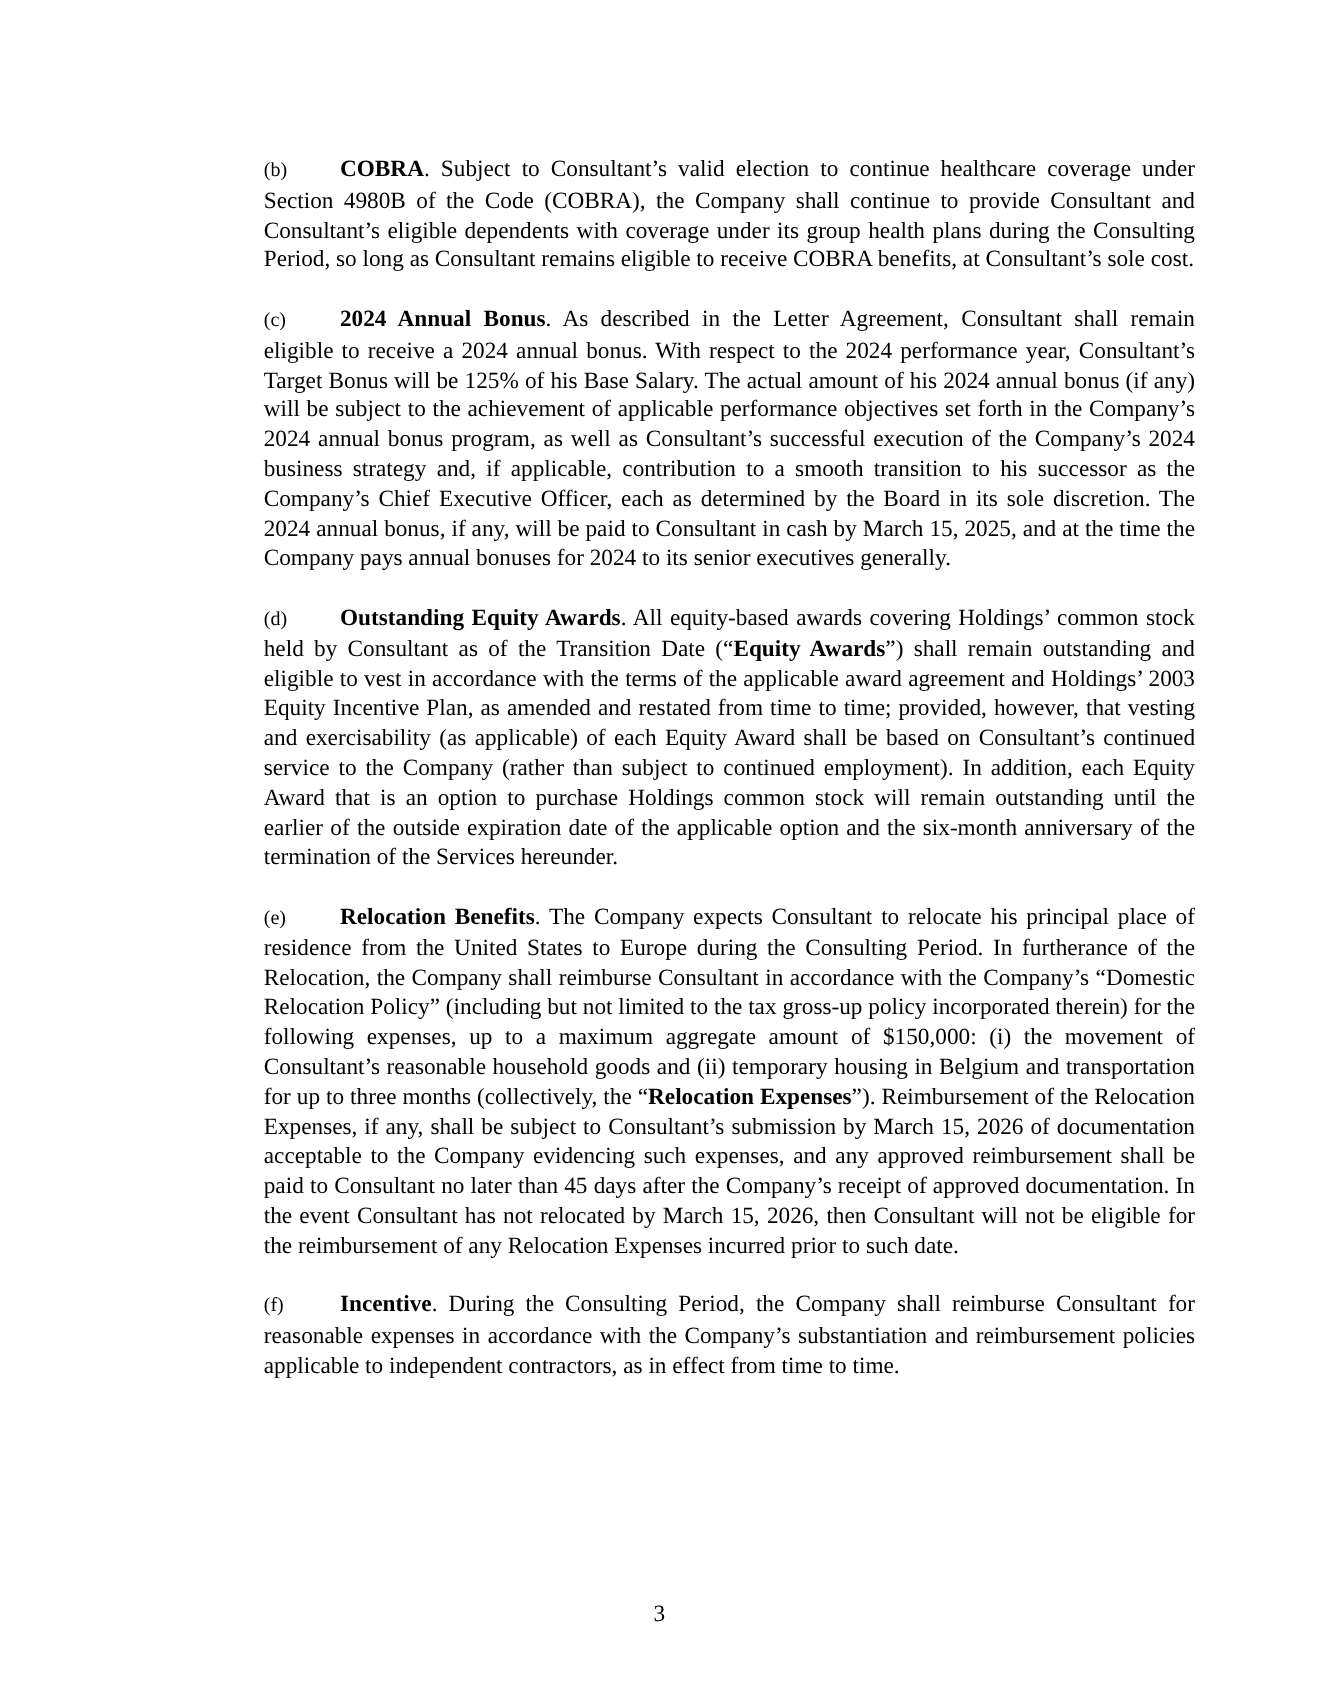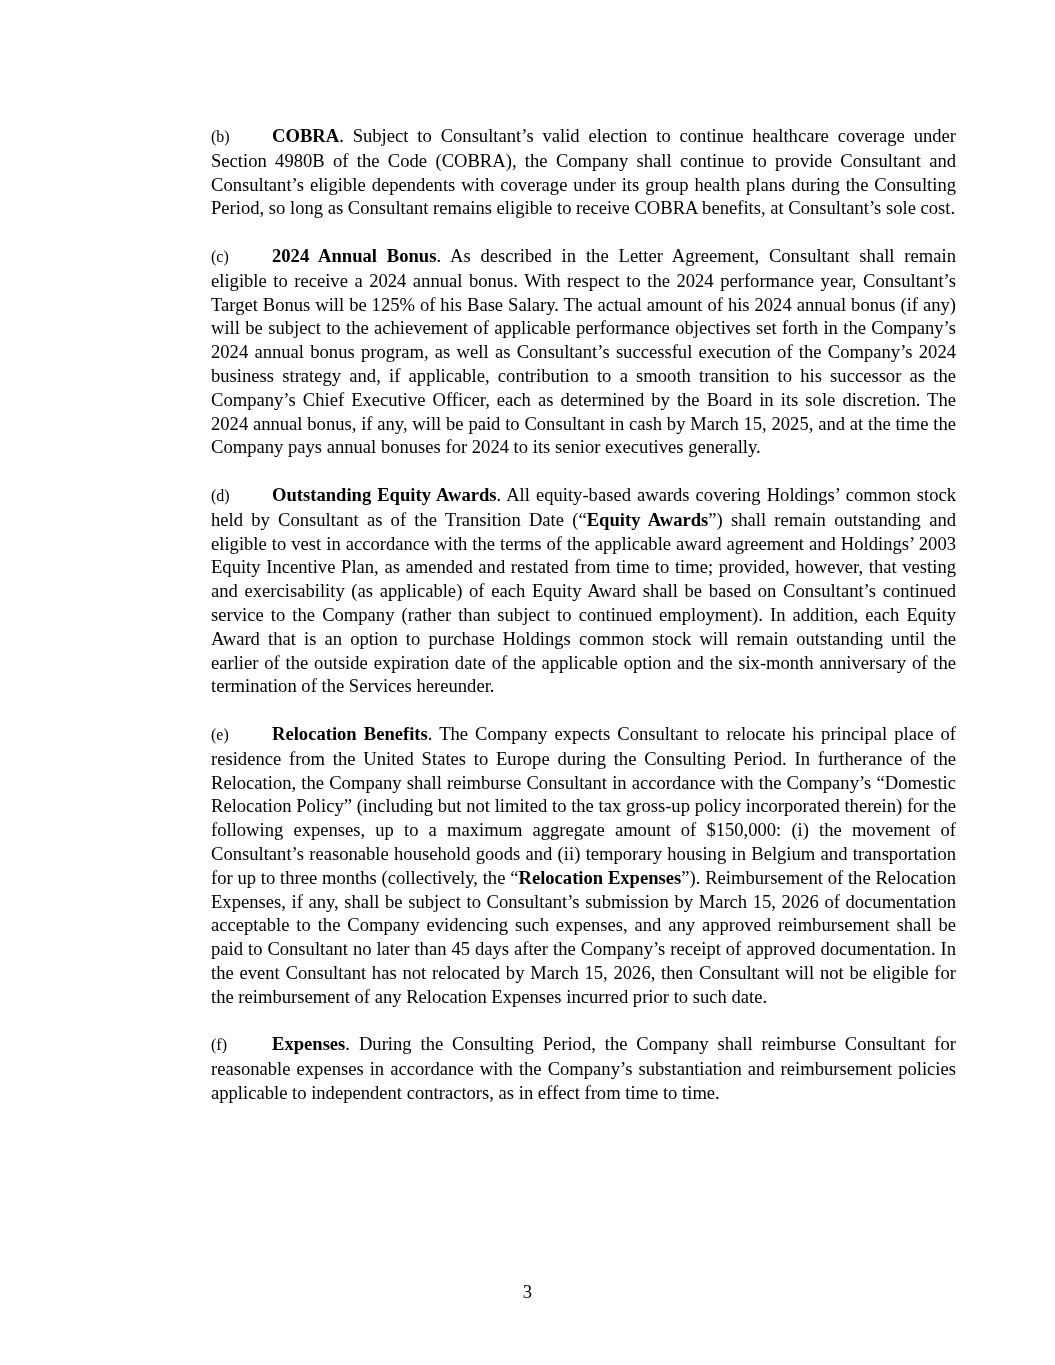--- a/index.html
+++ b/index.html
@@ -62,18 +62,18 @@
 
   <p class="para">
     <span class="marker">(d)</span><b>Outstanding Equity Awards</b><span>.  All equity-based awards covering Holdings’ com­mon stock held by Consultant as of the Transition Date (“</span><b>Equity Awards</b><span>”) shall remain outstanding and eligible to vest in accordance with the terms of the applicable award agree­ment and Holdings’ 2003 Equity Incentive Plan, as amended and restated from time to time; provided, however, that vesting and exercisability (as applicable) of each Equity Award shall be based on Consultant’s continued service to the Company (rather than sub­ject to continued employment).  In addition, each Equity Award that is an option to pur­chase Holdings common stock will remain outstanding until the earlier of the outside ex­piration date of the applicable option and the six-month anniversary of the termination of the Services hereunder.</span>
   </p>
 
   <p class="para">
     <span class="marker">(e)</span><b>Relocation Benefits</b><span>.  The Company expects Consultant to relocate his principal place of residence from the United States to Europe during the Consulting Period.  In fur­therance of the Relocation, the Company shall reimburse Consultant in accordance with the Company’s “Domestic Relocation Policy” (including but not limited to the tax gross-up policy incorporated therein) for the following expenses, up to a maximum aggregate amount of $150,000: (i) the movement of Consultant’s reasonable household goods and (ii) temporary housing in Belgium and transportation for up to three months (collectively, the “</span><b>Relocation Expenses</b><span>”).  Reimbursement of the Relocation Expenses, if any, shall be subject to Consultant’s submission by March 15, 2026 of documentation acceptable to the Company evidencing such expenses, and any approved reimbursement shall be paid to Consultant no later than 45 days after the Company’s receipt of approved documenta­tion.  In the event Consultant has not relocated by March 15, 2026, then Consultant will not be eligible for the reimbursement of any Relocation Expenses incurred prior to such date.</span>
   </p>
 
   <p class="para">
-    <span class="marker">(f)</span><b>Expenses</b><span>. During the Consulting Period, the Company shall reimburse Consultant for reasonable expenses in accordance with the Company’s substantiation and reimburse­ment policies applicable to independent contractors, as in effect from time to time.</span>
+    <span class="marker">(f)</span><b>Incentive</b><span>. During the Consulting Period, the Company shall reimburse Consultant for reasonable expenses in accordance with the Company’s substantiation and reimburse­ment policies applicable to independent contractors, as in effect from time to time.</span>
   </p>
 
 </div>
 
 <div class="page-number">3</div>
 
 </body></html>

